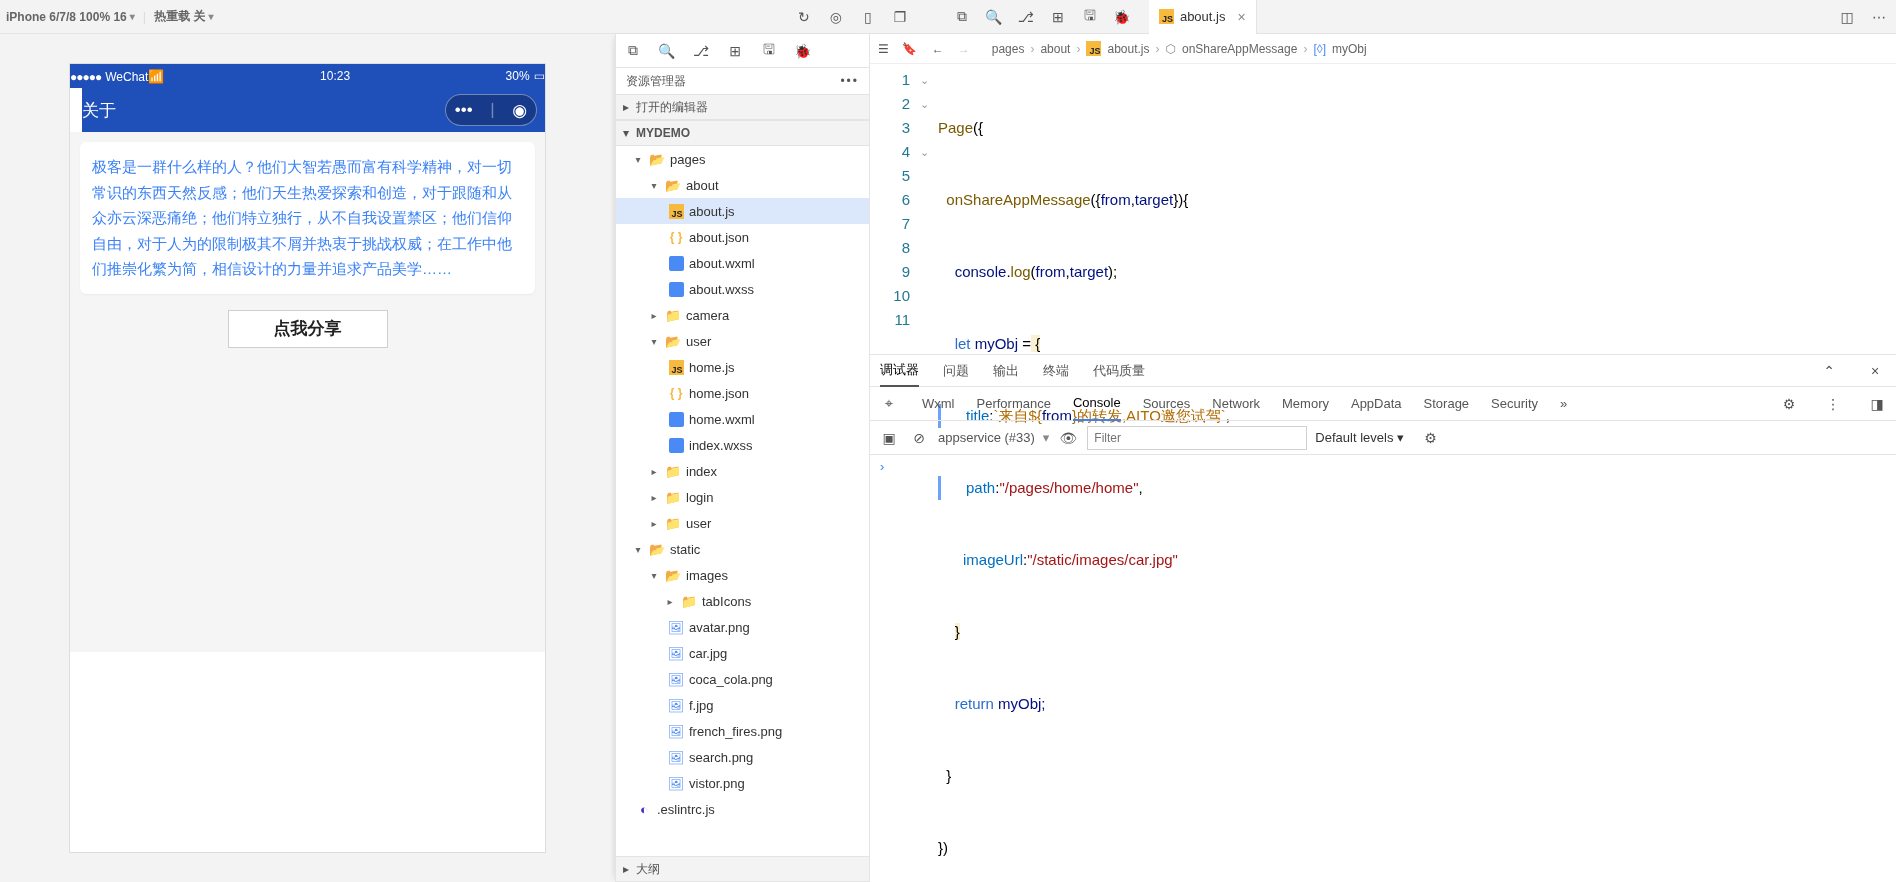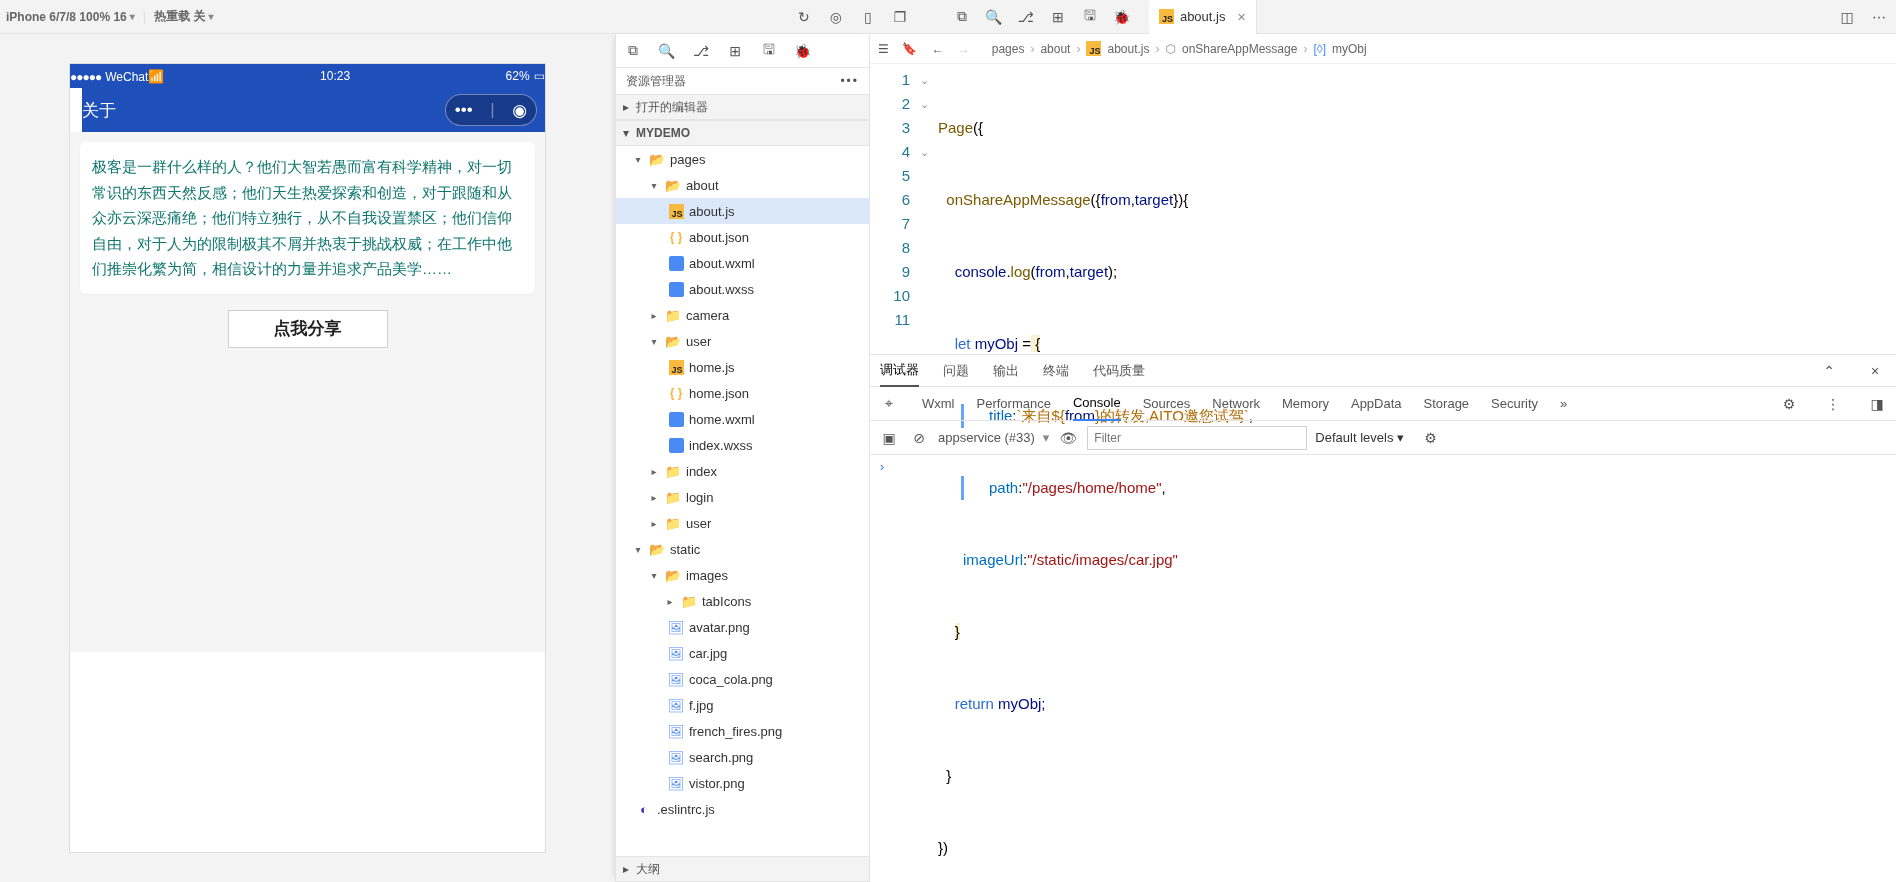--- a/index.html
+++ b/index.html
@@ -23,21 +23,21 @@
 
 .sim-col{width:615px;background:#f3f3f3;padding:30px 60px;display:flex;justify-content:center;}
 .phone{width:475px;background:#fff;box-shadow:0 0 0 1px #ddd;}
 .phone-status{height:24px;background:#1f4fb8;color:#fff;display:flex;align-items:center;justify-content:space-between;padding:0 0;font-size:12px;}
 .phone-status .dots::before{content:"●●●●●";letter-spacing:-1px;margin-right:4px;}
 .phone-status .wifi{font-size:13px;}
 .phone-status .batt{display:flex;align-items:center;gap:4px;}
 .phone-nav{height:44px;background:#1f4fb8;color:#fff;display:flex;align-items:center;justify-content:flex-start;position:relative;font-size:17px;margin-left:12px;}
 .phone-nav .capsule{position:absolute;right:8px;top:6px;width:92px;height:32px;background:rgba(0,0,0,.25);border:1px solid rgba(255,255,255,.4);border-radius:16px;display:flex;align-items:center;justify-content:space-around;color:#fff;}
 .phone-body{padding:10px;background:#f5f5f5;min-height:520px;}
-.about-text{background:#fff;border-radius:6px;padding:12px;font-size:15px;line-height:1.7;color:#0f766e;box-shadow:0 1px 2px rgba(0,0,0,.05);}
+.about-text{background:#fff;border-radius:6px;padding:12px;font-size:15px;line-height:1.7;color:#3b82f6;box-shadow:0 1px 2px rgba(0,0,0,.05);}
 .share-btn{margin:16px auto 0;width:160px;height:38px;background:#fff;border:1px solid #cfcfcf;display:flex;align-items:center;justify-content:center;font-size:17px;font-weight:600;color:#222;}
 
 .explorer{width:255px;border-left:1px solid #e4e4e4;border-right:1px solid #e4e4e4;display:flex;flex-direction:column;background:#fff;box-shadow:-4px 0 6px -4px rgba(0,0,0,.15);}
 .exp-toolbar{height:34px;border-bottom:1px solid #e4e4e4;display:flex;align-items:center;padding:0 6px;gap:12px;color:#555;}
 .exp-title{height:26px;display:flex;align-items:center;justify-content:space-between;padding:0 10px;color:#555;font-size:12px;}
 .exp-title .dots{letter-spacing:2px;}
 .section-header{height:26px;display:flex;align-items:center;padding:0 4px;gap:4px;font-size:12px;color:#555;background:#f3f3f3;border-top:1px solid #e4e4e4;border-bottom:1px solid #e4e4e4;}
 .section-header .chev{width:12px;text-align:center;}
 .tree{flex:1;overflow:auto;}
 .node{height:26px;display:flex;align-items:center;gap:5px;padding-right:6px;font-size:13px;color:#333;}
@@ -53,21 +53,21 @@
 .bc-left-icons{display:flex;gap:14px;color:#555;margin-right:16px;}
 .code{flex:0 0 auto;display:flex;font-family:Consolas,monospace;font-size:15px;line-height:24px;background:#fff;height:290px;}
 .gutter{width:50px;text-align:right;color:#237893;padding:4px 10px 0 0;user-select:none;}
 .gutter div{height:24px;}
 .fold{width:18px;color:#999;padding-top:4px;}
 .fold div{height:24px;font-size:11px;}
 .codelines{flex:1;padding-top:4px;white-space:pre;color:#000;}
 .codelines div{height:24px;}
 .k{color:#2c6dcc;} .fn{color:#7a5a00;} .prop{color:#006fbf;} .str{color:#a31515;} .tmpl{color:#b06a00;} .p{color:#000;} .v{color:#001080;}
 .hl{background:#f9f1d1;}
-.hl-mod{border-left:3px solid #6aa3f7;margin-left:23px;}
+.hl-mod{border-left:3px solid #6aa3f7;}
 
 .panel{flex:1;border-top:1px solid #e4e4e4;display:flex;flex-direction:column;min-height:0;}
 .panel-tabs{height:32px;display:flex;align-items:center;padding:0 10px;gap:24px;color:#555;font-size:13px;border-bottom:1px solid #e4e4e4;position:relative;}
 .panel-tabs .active{color:#000;border-bottom:2px solid #555;height:32px;display:flex;align-items:center;}
 .panel-tabs .spacer{flex:1;}
 .devtabs{height:34px;display:flex;align-items:center;padding:0 8px;gap:22px;color:#555;font-size:13px;border-bottom:1px solid #e4e4e4;}
 .devtabs .active{color:#000;border-bottom:2px solid #3b82f6;height:34px;display:flex;align-items:center;}
 .devtabs .spacer{flex:1;}
 .dev-toolbar{height:34px;display:flex;align-items:center;padding:0 8px;gap:8px;border-bottom:1px solid #e4e4e4;color:#555;}
 .dev-toolbar input{height:24px;border:1px solid #d0d0d0;padding:0 6px;font-size:12px;width:220px;}
@@ -108,21 +108,21 @@
 </div>
 
 <div class="main">
 
   <div class="sim-col">
     <div class="phone">
       <div class="phone-status">
         <span><span class="dots"></span><span>WeChat</span><span class="wifi">📶</span></span>
         <span>10:23</span>
         <span class="batt">
-            <span>62%</span>
+            <span>30%</span>
             <span>▭</span>
           </span>
       </div>
       <div class="phone-nav">
         <span>关于</span>
         <div class="capsule">
           <span>•••</span>
           <span style="color:rgba(255,255,255,.4);">|</span>
           <span>◉</span>
         </div>

